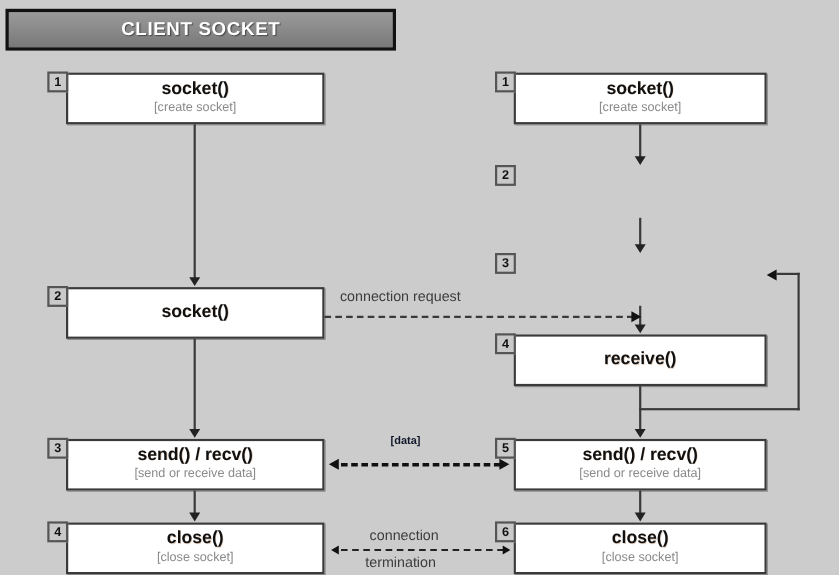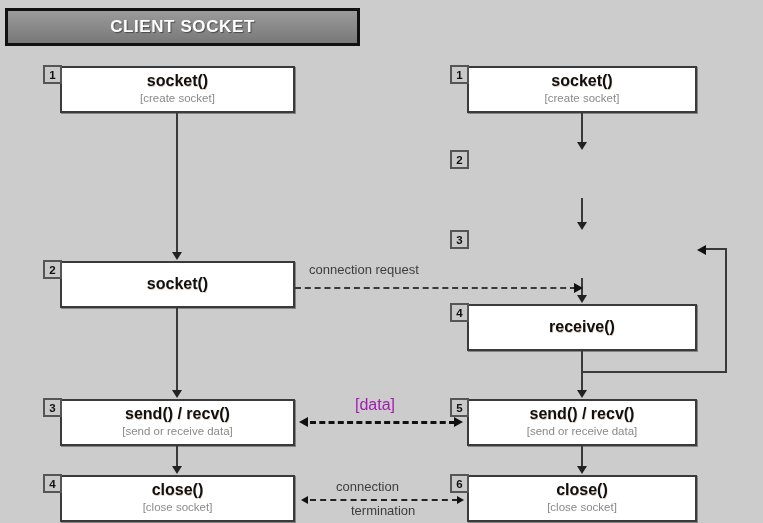--- a/index.html
+++ b/index.html
@@ -113,21 +113,21 @@
   }
 
   
   .edge-label{
     position:absolute;
     font-size:13px;color:#3d3d3d;
     white-space:nowrap;
     text-align:center;
   }
   .edge-label.bold{
-    font-weight:normal;color:#a21caf;font-size:16px;
+    font-weight:bold;color:#0f172a;font-size:10px;
   }
 </style>
 </head>
 <body>
 
 <div class="canvas">
 
   <div class="col-header" id="hdr-client">
     <span>CLIENT SOCKET</span>
   </div>
@@ -217,15 +217,15 @@
 
   <div class="dash-thick" style="left:310px;top:421px;width:145px;"></div>
   <div class="arrow-left" style="left:299px;top:417px;"></div>
   <div class="arrow-right" style="left:454px;top:417px;"></div>
   <div class="edge-label bold" style="left:355px;top:396px;">[data]</div>
 
   <div class="dash-fine" style="left:310px;top:499px;width:148px;"></div>
   <div class="arrow-left-sm" style="left:301px;top:496px;"></div>
   <div class="arrow-right-sm" style="left:457px;top:496px;"></div>
   <div class="edge-label" style="left:336px;top:479px;">connection</div>
-  <div class="edge-label" style="left:351px;top:503px;">termination</div>
+  <div class="edge-label" style="left:332px;top:503px;">termination</div>
 
 </div>
 
 </body></html>

